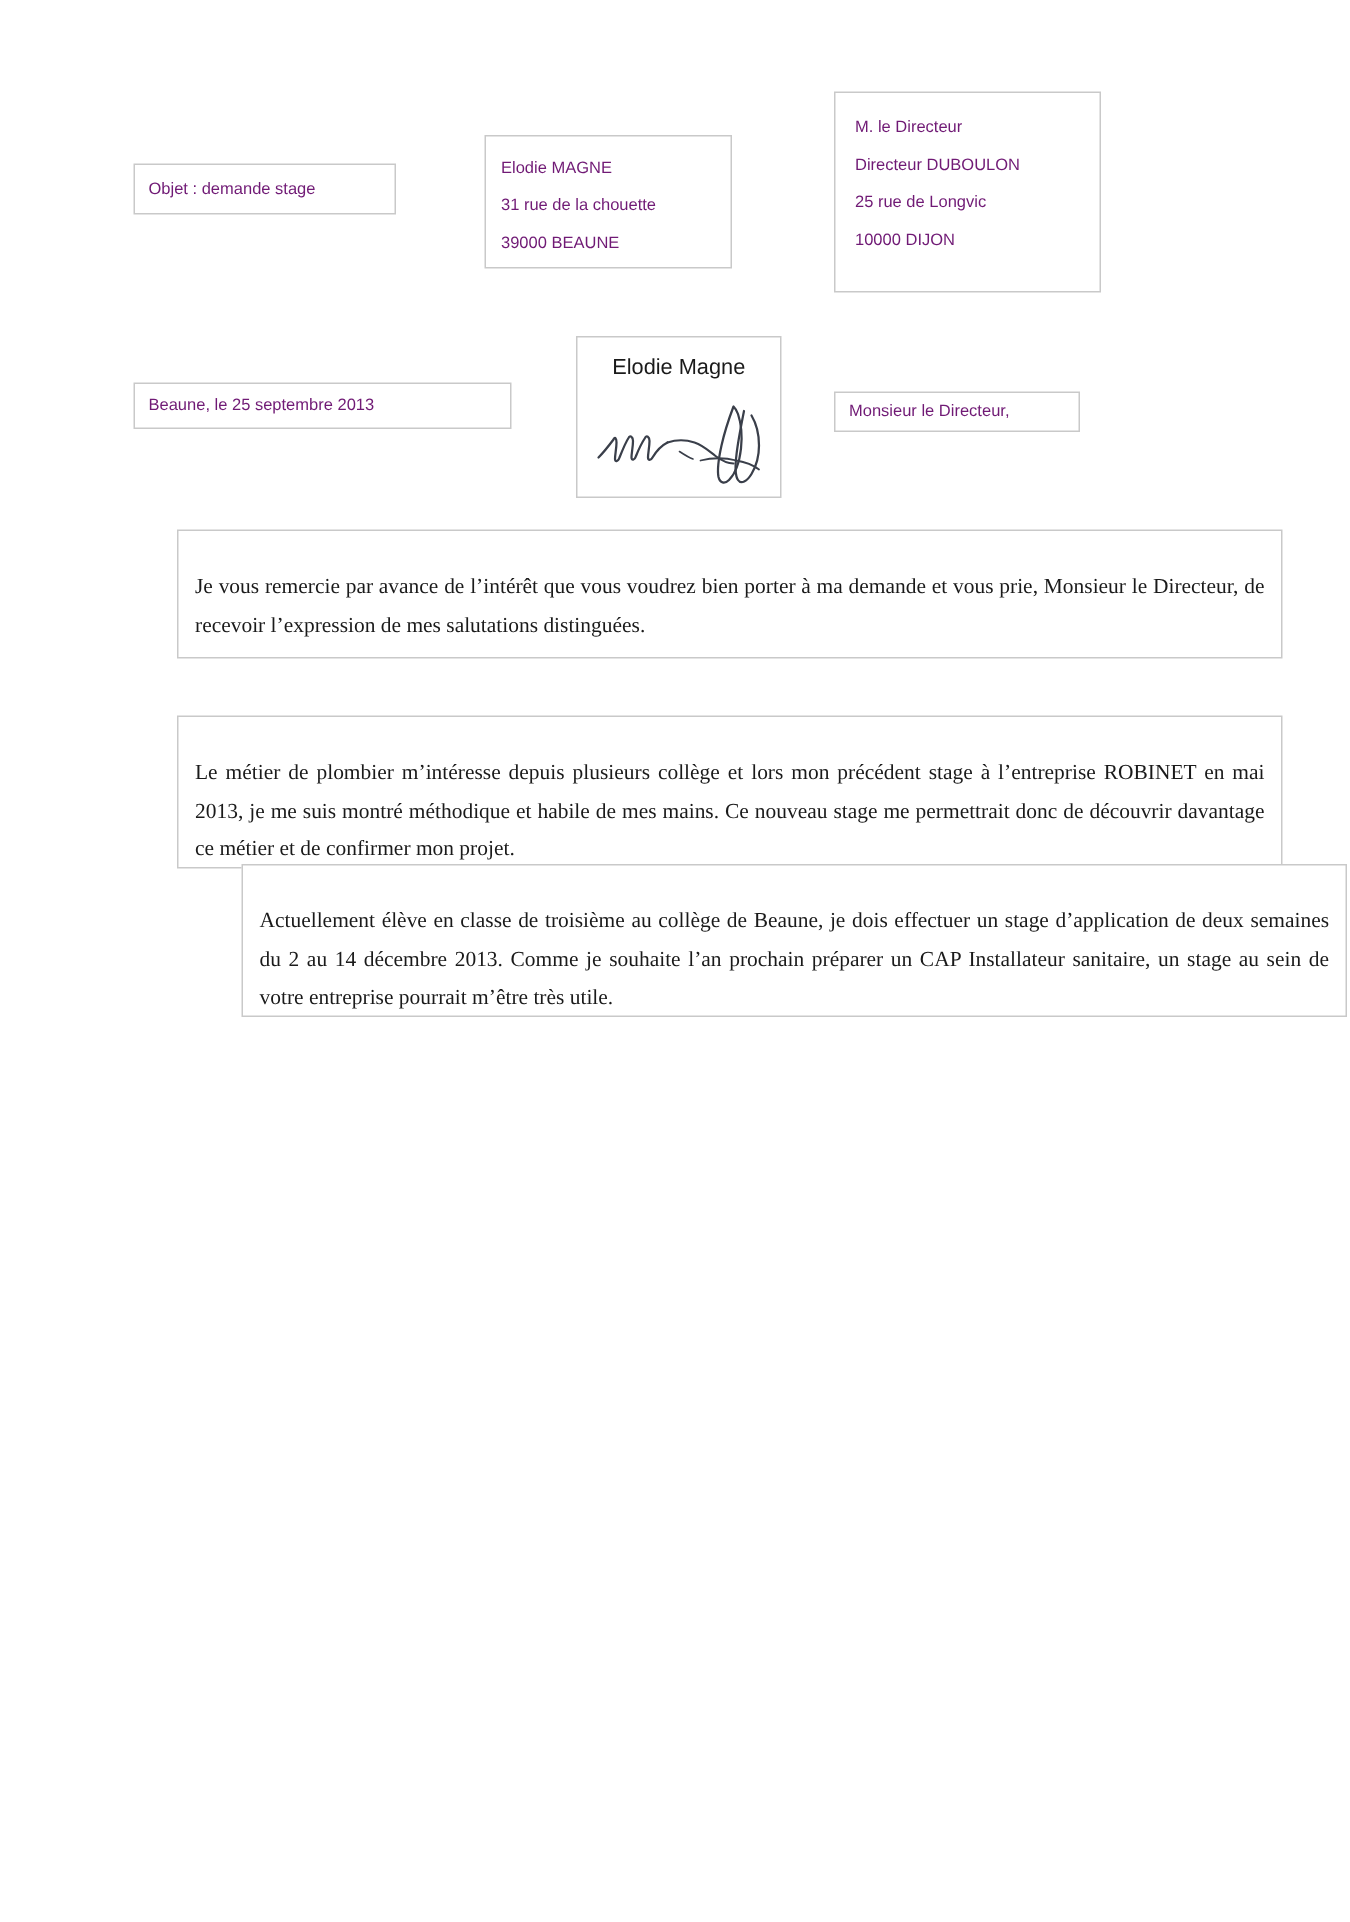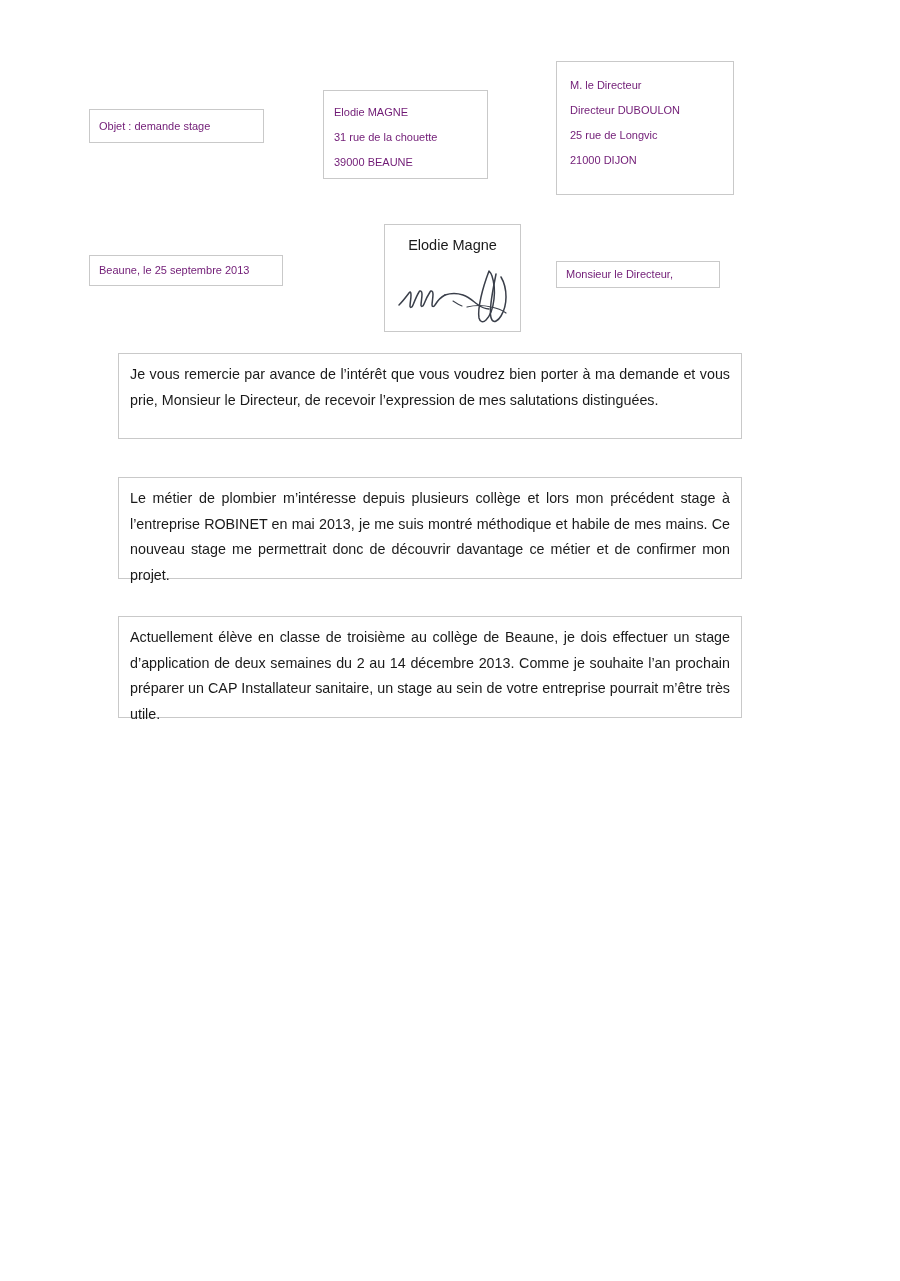--- a/index.html
+++ b/index.html
@@ -58,21 +58,21 @@
     top: 61px;
     width: 178px;
     height: 134px;
     padding: 11px 0 0 13px;
   }
 
   
   #date-box {
     left: 89px;
     top: 255px;
-    width: 194px;
+    width: 252px;
     height: 31px;
     display: flex;
     align-items: center;
     padding-left: 9px;
   }
 
   
   #signature-box {
     left: 384px;
     top: 224px;
@@ -101,56 +101,57 @@
     width: 164px;
     height: 27px;
     display: flex;
     align-items: center;
     padding-left: 9px;
   }
 
   
   .para-box {
     left: 118px;
-    width: 624px;
-    padding: 8px 11px 9px 11px;
+    width: 737px;
+    padding: 25px 11px 9px 11px;
+    font-family: Liberation Serif, serif;
   }
   .para-text {
     font-size: 14.3px;
     line-height: 25.5px;
     text-align: justify;
     text-justify: inter-word;
     color: #1a1a1a;
     margin: 0;
     hyphens: none;
   }
   #para-closing  { top: 353px;  height: 86px; }
   #para-motivation { top: 477px; height: 102px; }
-  #para-context  { top: 616px;  height: 102px; }
+  #para-context  { top: 576px;  height: 102px; margin-left: 43px; }
 </style>
 </head>
 <body>
 
 <div id="page">
 
   <div class="box" id="objet-box">
     <span class="one-line">Objet : demande stage</span>
   </div>
 
   <div class="box" id="sender-box">
     <div class="addr-line">Elodie MAGNE</div>
     <div class="addr-line">31 rue de la chouette</div>
     <div class="addr-line">39000  BEAUNE</div>
   </div>
 
   <div class="box" id="recipient-box">
     <div class="addr-line">M. le Directeur</div>
     <div class="addr-line">Directeur DUBOULON</div>
     <div class="addr-line">25 rue de Longvic</div>
-    <div class="addr-line">21000  DIJON</div>
+    <div class="addr-line">10000  DIJON</div>
   </div>
 
   <div class="box" id="date-box">
     <span class="one-line">Beaune, le 25 septembre 2013</span>
   </div>
 
   <div class="box" id="signature-box">
     <div id="signature-name">Elodie Magne</div>
     <svg id="signature-mark" viewBox="0 0 121 66">
       <g fill="none" stroke="#3a3f4a" stroke-linecap="round" stroke-linejoin="round">

